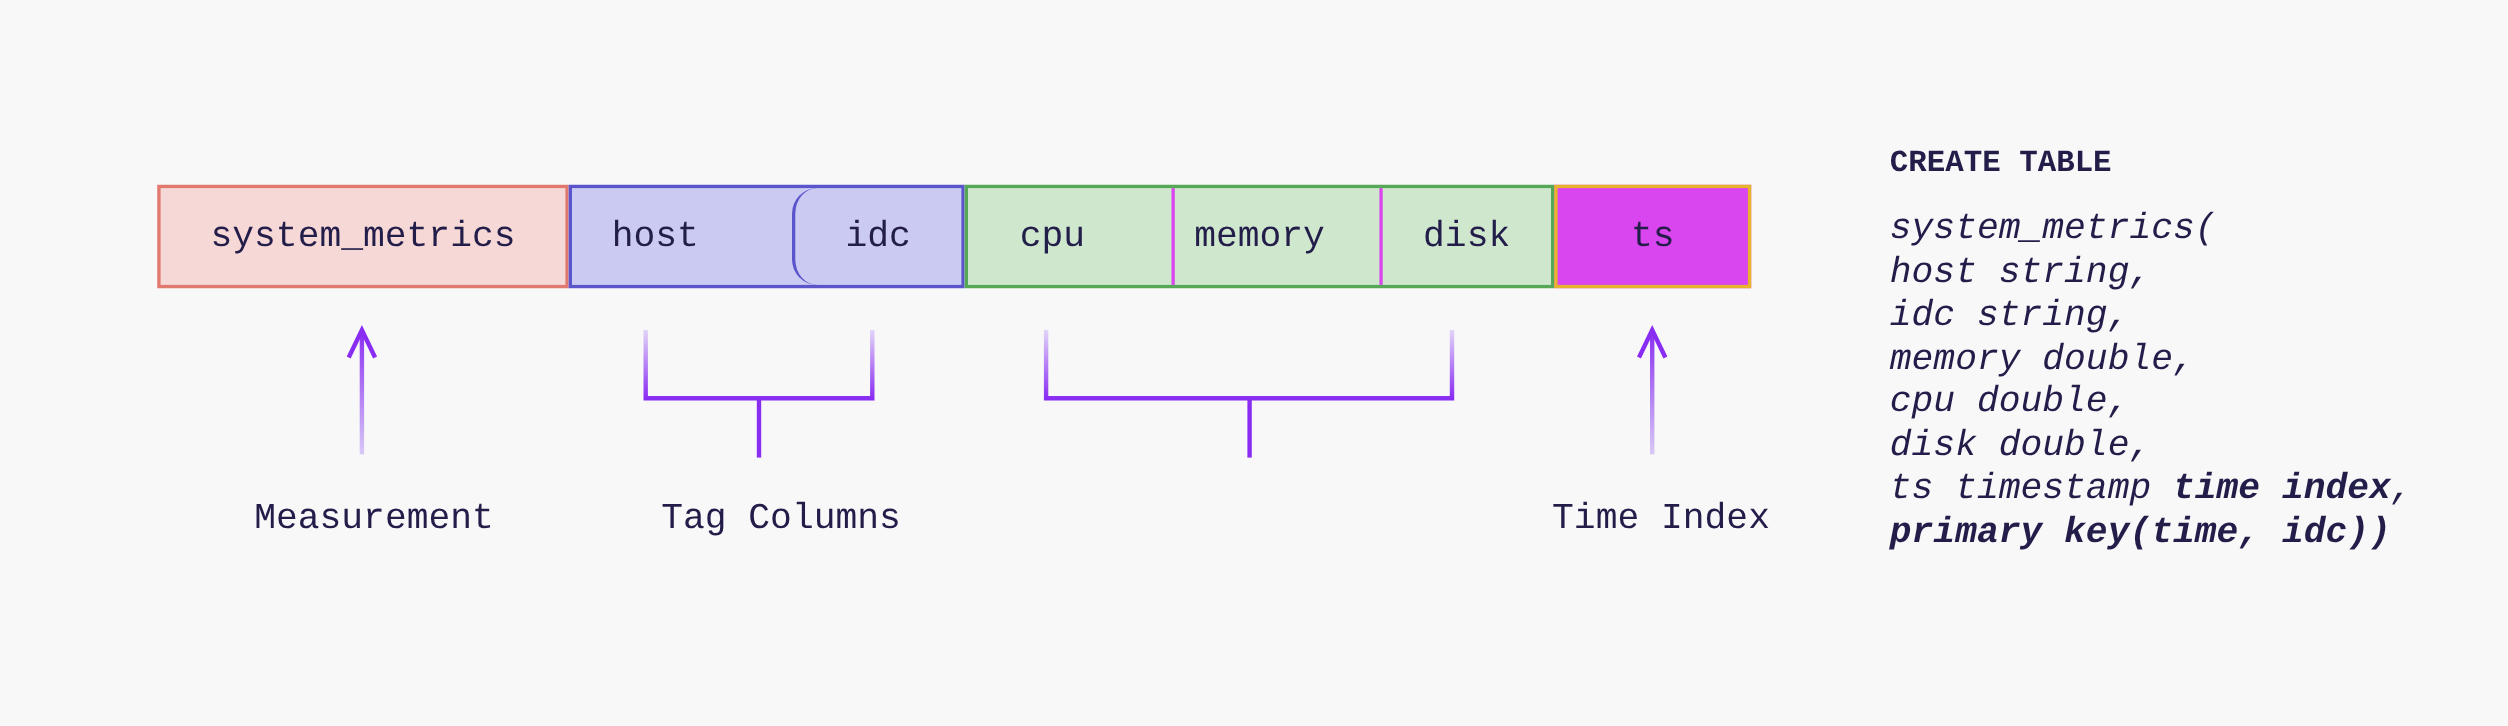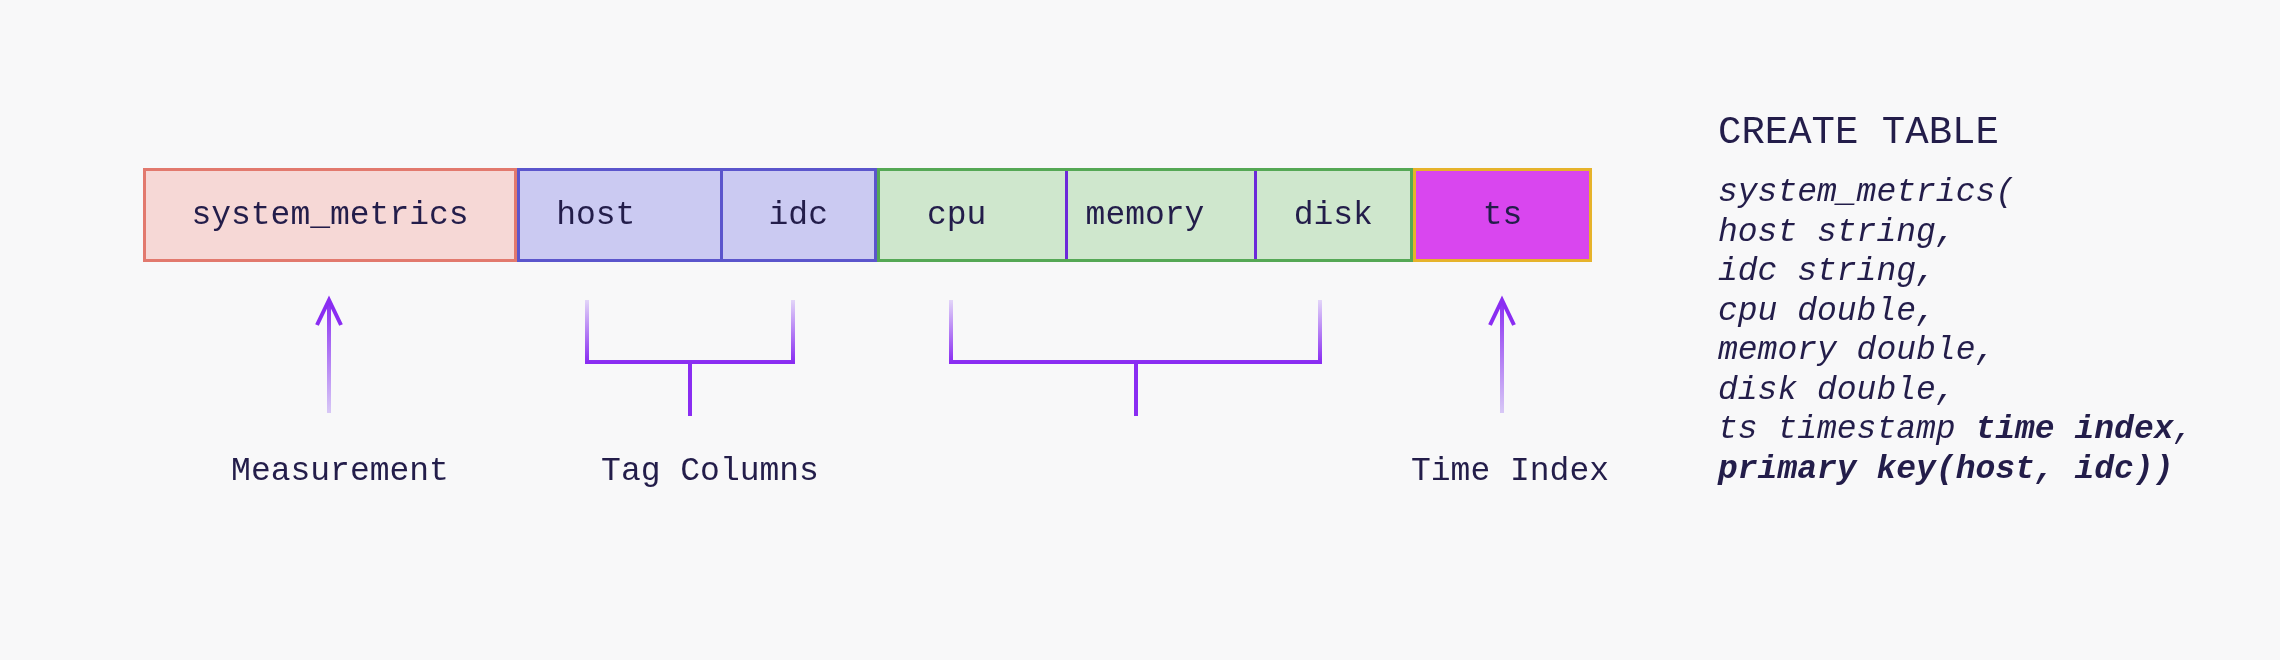--- a/index.html
+++ b/index.html
@@ -8,31 +8,31 @@
     font-family:"Liberation Mono","DejaVu Sans Mono",monospace;
     color:#231d4a;overflow:hidden;
   }
   
   .bar{position:absolute;left:143px;top:168px;height:94px;display:flex;}
   .group{display:flex;box-sizing:border-box;height:94px;}
   .cell{flex:1;display:flex;align-items:center;justify-content:center;
         font-size:33px;white-space:nowrap;}
   .g-measurement{width:374px;background:#f6d8d6;border:3px solid #e2796e;}
   .g-tags{width:360px;background:#cbcaf2;border:3px solid #5b55cc;gap:48px;}
-  .g-tags .cell + .cell{border-left:3px solid #5b55cc;}
+  .g-tags .cell + .cell{border-left:3px solid #5b55cc;border-radius:23px;}
   .g-fields{width:536px;background:#cfe7cd;border:3px solid #55a855;gap:32px;}
-  .g-fields .cell + .cell{border-left:3px solid #6d28d9;}
+  .g-fields .cell + .cell{border-left:3px solid #d946ef;}
   .g-time{width:179px;background:#d946ef;border:3px solid #e6b32b;}
   
   .ann{position:absolute;left:0;top:0;width:2280px;height:660px;pointer-events:none;}
   .lbl{position:absolute;top:452px;transform:translateX(-50%);
        font-size:33px;line-height:40px;white-space:nowrap;}
   
   .sql{position:absolute;left:1718px;top:110px;}
-  .sql-heading{font-size:39px;font-weight:400;line-height:47px;margin:0 0 16px 0;}
+  .sql-heading{font-size:28px;font-weight:700;line-height:47px;margin:15px 0 16px 0;}
   .sql-code{font-size:33px;line-height:39.5px;font-style:italic;}
   .sql-line{white-space:pre;}
   .b{font-weight:700;}
 </style>
 </head>
 <body>
 
 <div class="canvas">
 
   <div class="bar">
@@ -89,21 +89,21 @@
   <div class="lbl" style="left:340px">Measurement</div>
   <div class="lbl" style="left:710px">Tag Columns</div>
   <div class="lbl" style="left:1510px">Time Index</div>
 
   <div class="sql">
     <div class="sql-heading">CREATE TABLE</div>
     <div class="sql-code">
       <div class="sql-line"><span>system_metrics(</span></div>
       <div class="sql-line"><span>host string,</span></div>
       <div class="sql-line"><span>idc string,</span></div>
+      <div class="sql-line"><span>memory double,</span></div>
       <div class="sql-line"><span>cpu double,</span></div>
-      <div class="sql-line"><span>memory double,</span></div>
       <div class="sql-line"><span>disk double,</span></div>
       <div class="sql-line"><span>ts timestamp </span><span class="b">time index</span><span>,</span></div>
-      <div class="sql-line"><span class="b">primary key(host, idc))</span></div>
+      <div class="sql-line"><span class="b">primary key(time, idc))</span></div>
     </div>
   </div>
 
 </div>
 
 </body></html>

